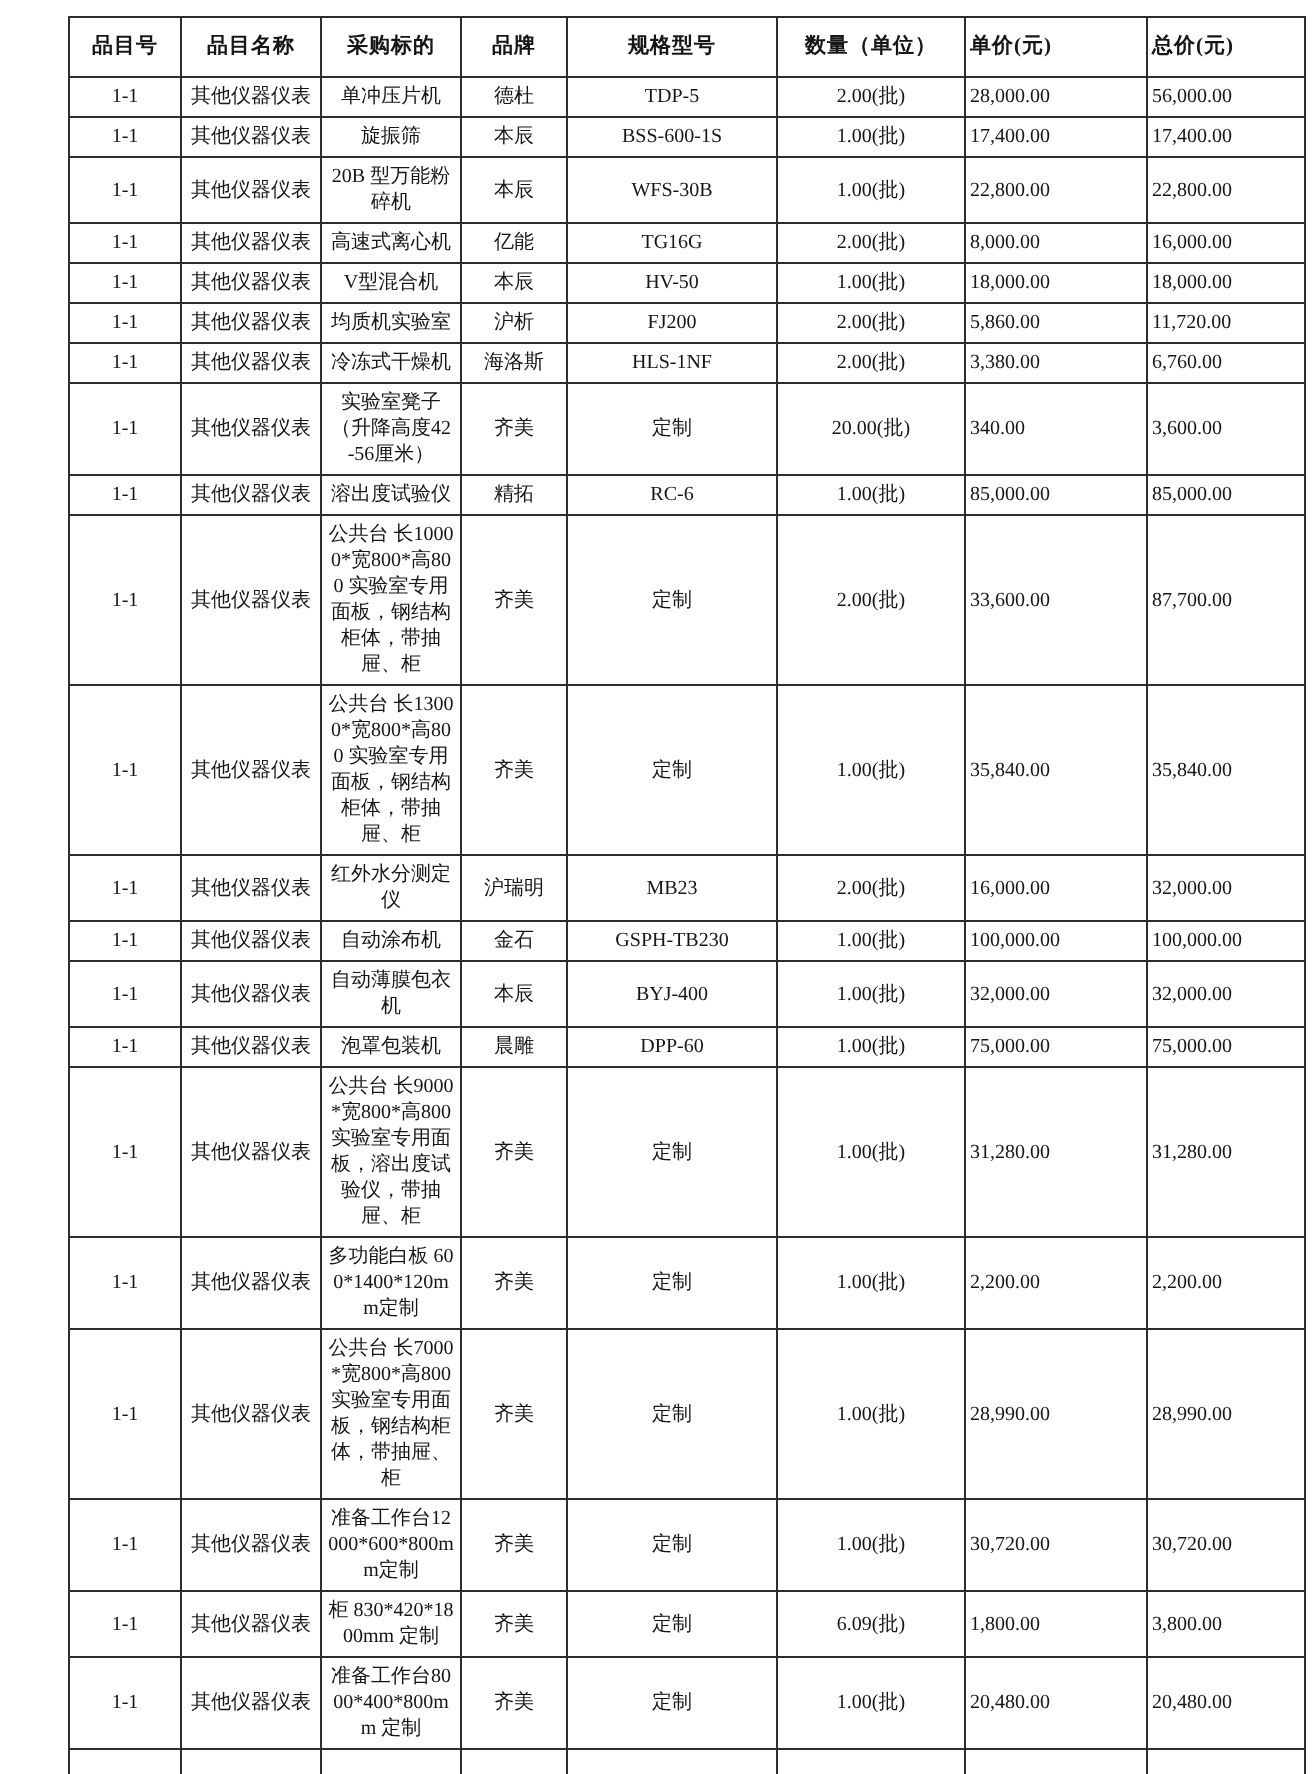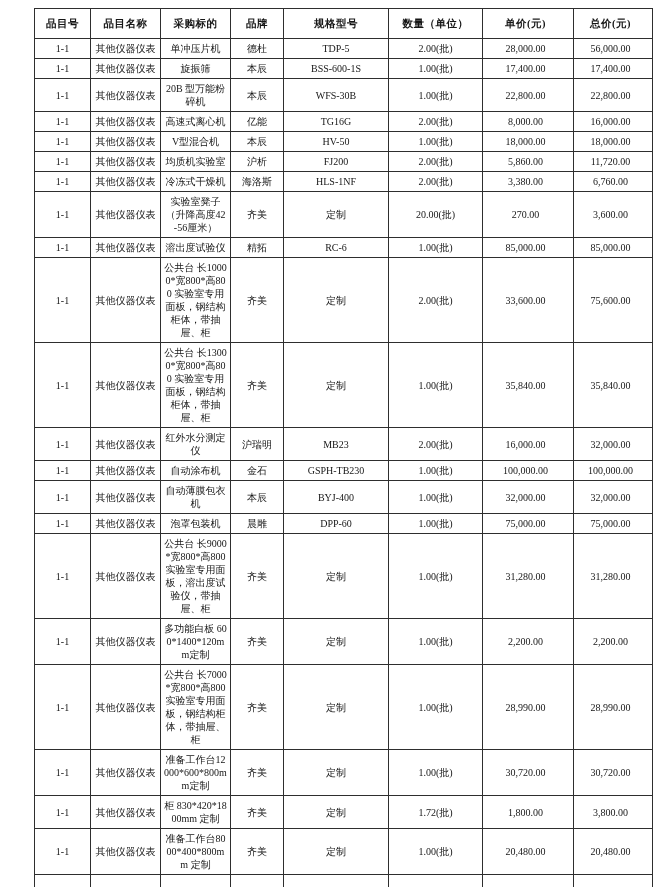--- a/index.html
+++ b/index.html
@@ -39,21 +39,21 @@
     overflow: hidden;
   }
   .items-table th {
     font-size: 10.5px;
     font-weight: bold;
     padding: 8px 2px;
     letter-spacing: 0.5px;
   }
   .items-table th.num,
   .items-table td.num {
-    text-align: center;
+    text-align: left;
     padding-right: 7px;
   }
   .items-table td.target {
     word-break: break-all;
     padding: 3px 3px;
     margin-left: 16px;
   }
   .items-table tr.stub td {
     height: 14px;
     border-bottom: none;
@@ -166,42 +166,42 @@
           <td class="num">3,380.00</td>
           <td class="num">6,760.00</td>
         </tr>
         <tr>
           <td>1-1</td>
           <td>其他仪器仪表</td>
           <td class="target">实验室凳子（升降高度42-56厘米）</td>
           <td>齐美</td>
           <td>定制</td>
           <td>20.00(批)</td>
-          <td class="num">270.00</td>
+          <td class="num">340.00</td>
           <td class="num">3,600.00</td>
         </tr>
         <tr>
           <td>1-1</td>
           <td>其他仪器仪表</td>
           <td class="target">溶出度试验仪</td>
           <td>精拓</td>
           <td>RC-6</td>
           <td>1.00(批)</td>
           <td class="num">85,000.00</td>
           <td class="num">85,000.00</td>
         </tr>
         <tr>
           <td>1-1</td>
           <td>其他仪器仪表</td>
           <td class="target">公共台 长10000*宽800*高800 实验室专用面板，钢结构柜体，带抽屉、柜</td>
           <td>齐美</td>
           <td>定制</td>
           <td>2.00(批)</td>
           <td class="num">33,600.00</td>
-          <td class="num">75,600.00</td>
+          <td class="num">87,700.00</td>
         </tr>
         <tr>
           <td>1-1</td>
           <td>其他仪器仪表</td>
           <td class="target">公共台 长13000*宽800*高800 实验室专用面板，钢结构柜体，带抽屉、柜</td>
           <td>齐美</td>
           <td>定制</td>
           <td>1.00(批)</td>
           <td class="num">35,840.00</td>
           <td class="num">35,840.00</td>
@@ -285,21 +285,21 @@
           <td>1.00(批)</td>
           <td class="num">30,720.00</td>
           <td class="num">30,720.00</td>
         </tr>
         <tr>
           <td>1-1</td>
           <td>其他仪器仪表</td>
           <td class="target">柜 830*420*1800mm 定制</td>
           <td>齐美</td>
           <td>定制</td>
-          <td>1.72(批)</td>
+          <td>6.09(批)</td>
           <td class="num">1,800.00</td>
           <td class="num">3,800.00</td>
         </tr>
         <tr>
           <td>1-1</td>
           <td>其他仪器仪表</td>
           <td class="target">准备工作台8000*400*800mm 定制</td>
           <td>齐美</td>
           <td>定制</td>
           <td>1.00(批)</td>

